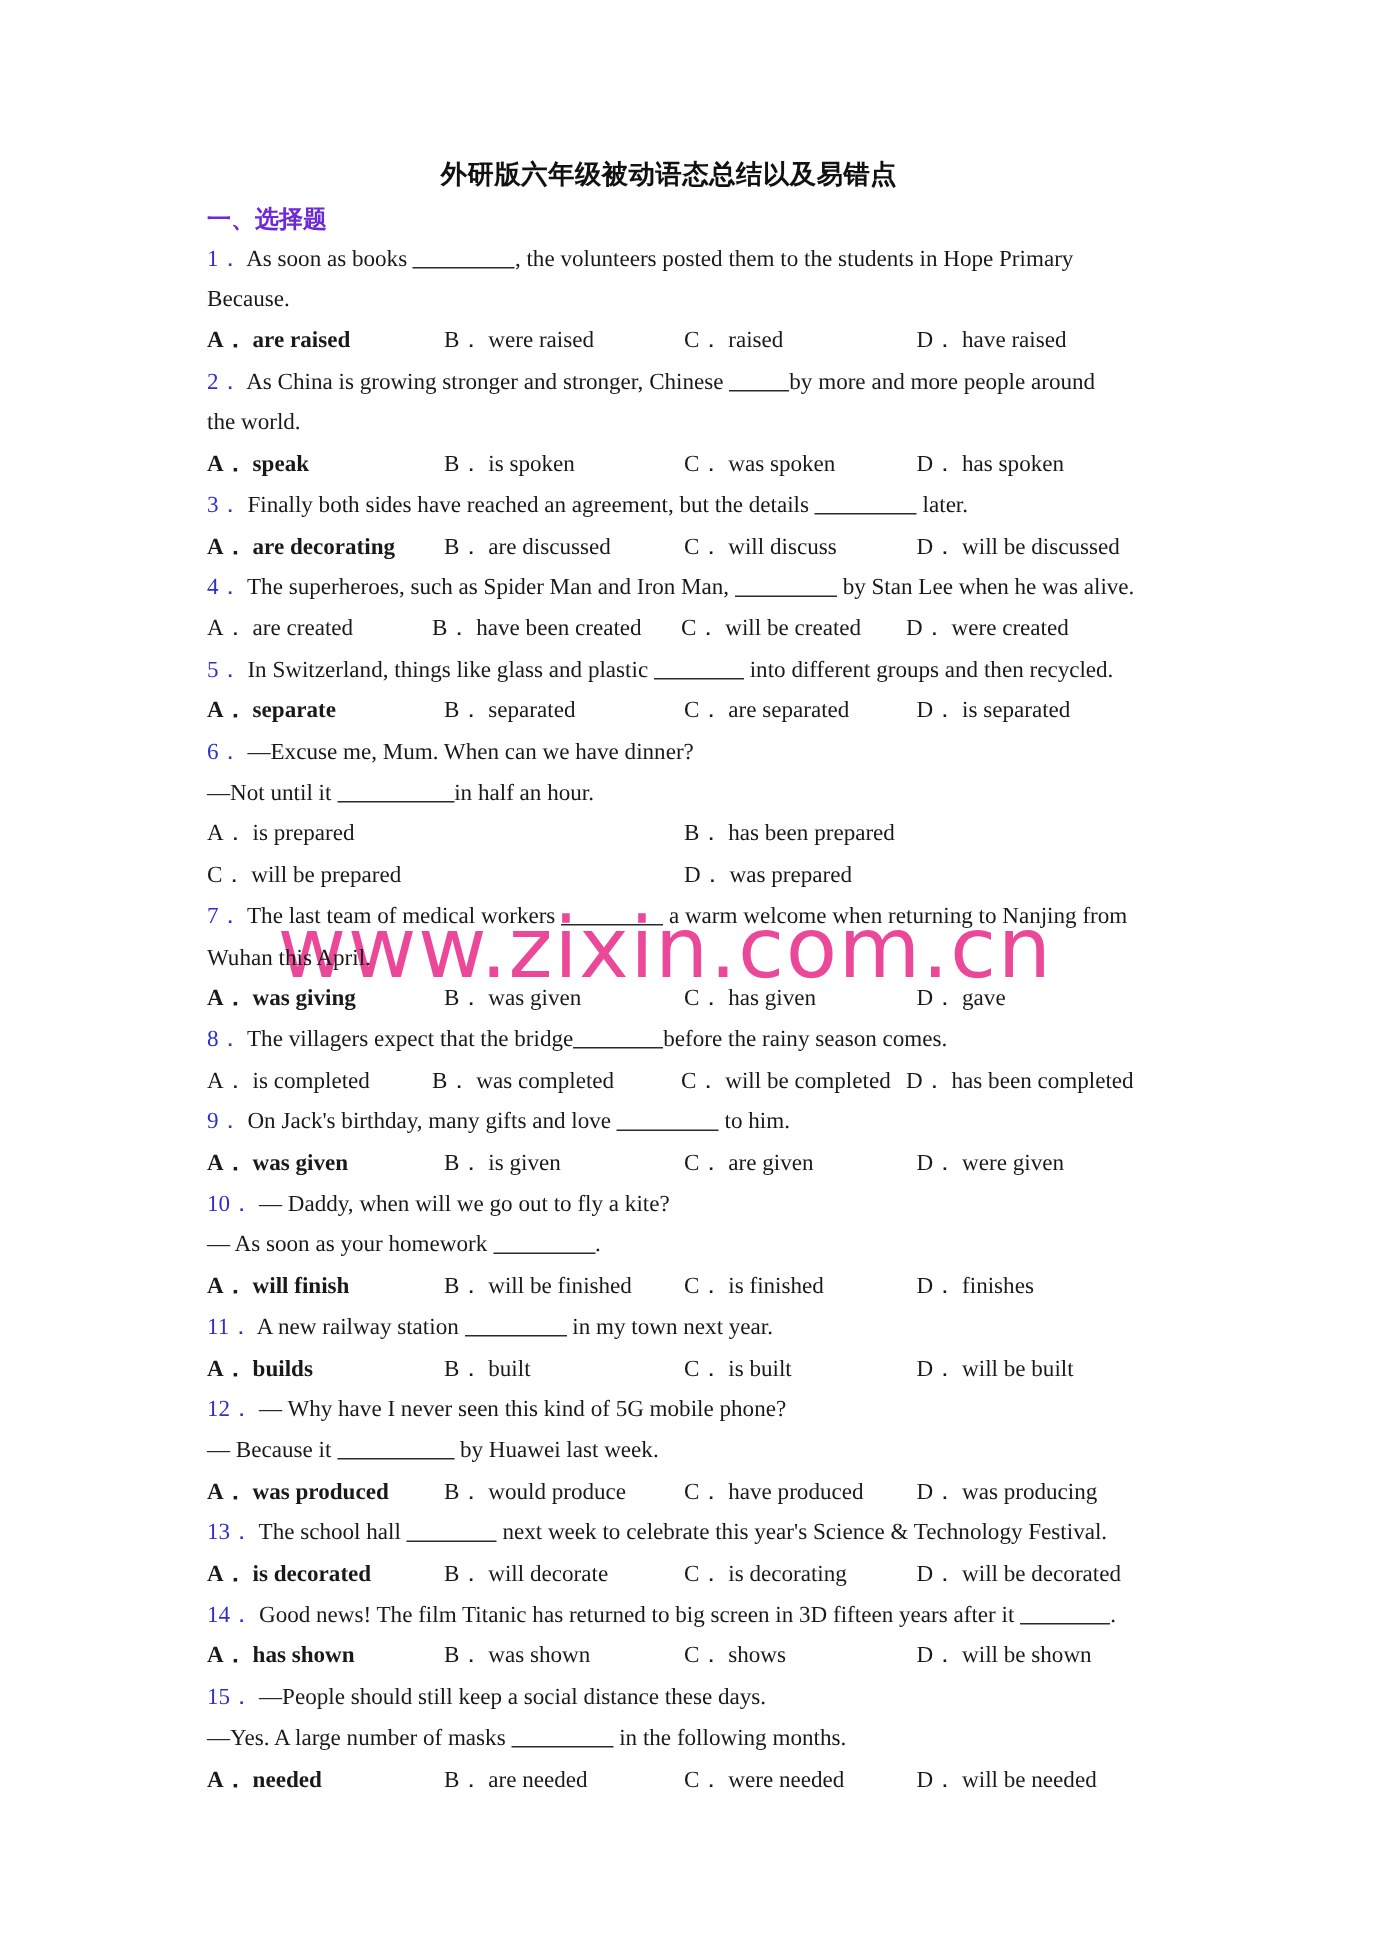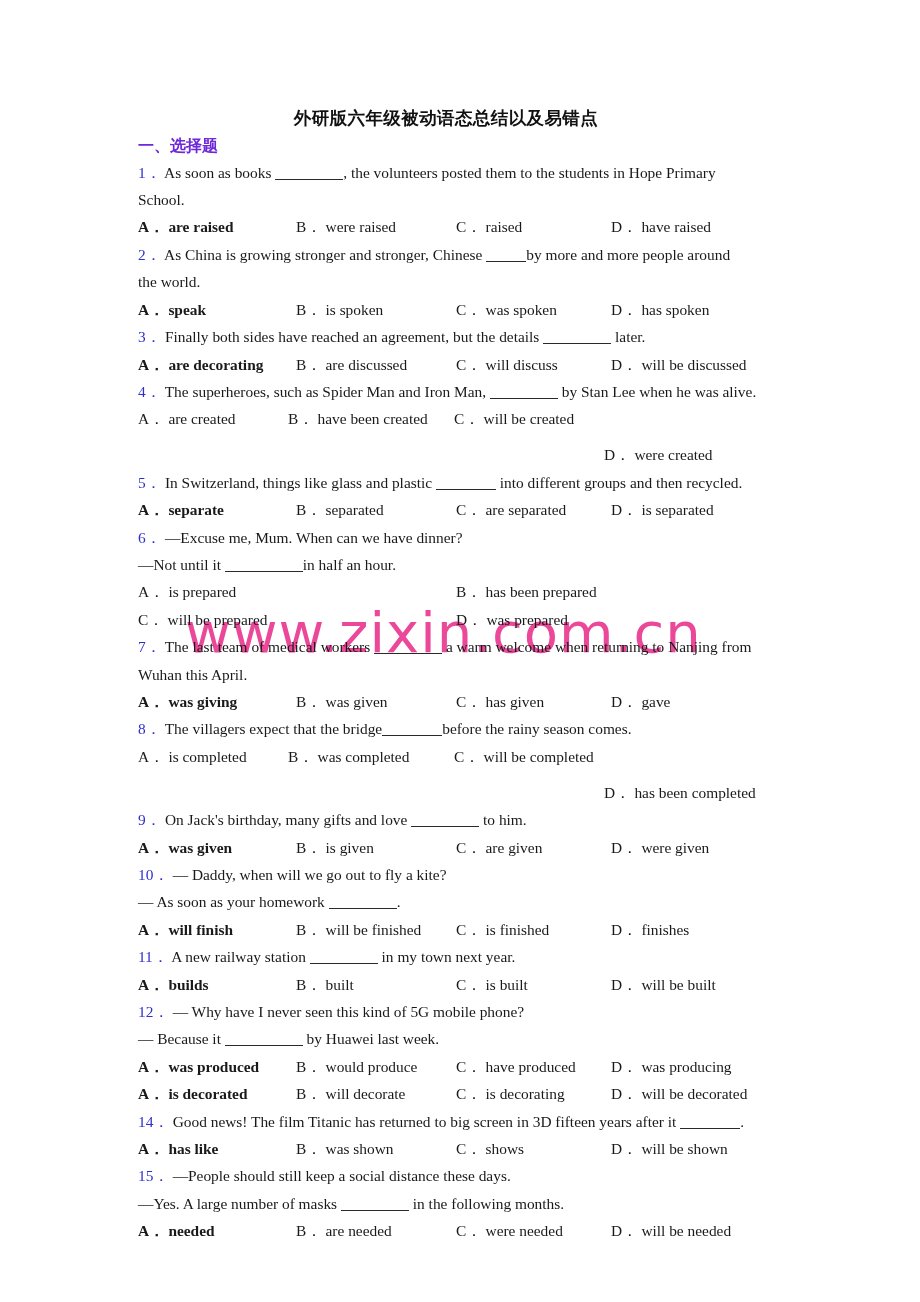--- a/index.html
+++ b/index.html
@@ -17,21 +17,21 @@
   }
   .page {
     position: relative;
     width: 920px;
     height: 1302px;
     box-sizing: border-box;
     padding: 108px 120px 0 138px;
   }
   .doc-title {
     text-align: center;
-    font-family: Liberation Sans, sans-serif;
+    font-family: Liberation Mono, monospace;
     font-size: 17.5px;
     font-weight: bold;
     letter-spacing: 0.4px;
     color: #111111;
     margin: 0 0 6px 0;
     padding-right: 46px;
     line-height: 1.25;
   }
   .section-head {
     font-family: "DejaVu Sans", "Liberation Sans", sans-serif;
@@ -78,21 +78,21 @@
   .opts.cols4 .op:nth-child(2) { width: 160px; }
   .opts.cols4 .op:nth-child(3) { width: 155px; }
   .opts.cols4 .op:nth-child(4) { width: auto; }
   
   .opts.cols2 .op:nth-child(1) { width: 318px; }
   .opts.cols2 .op:nth-child(2) { width: auto; }
   
   .opts.wide .op:nth-child(1) { width: 150px; }
   .opts.wide .op:nth-child(2) { width: 166px; }
   .opts.wide .op:nth-child(3) { width: 150px; }
-  .opts.wide .op:nth-child(4) { width: auto; margin-top: 36px; }
+  .opts.wide .op:nth-child(4) { width: auto; }
   .oplabel { }
   .optxt { }
   .watermark {
     position: absolute;
     left: 185px;
     top: 600px;
     font-family: "DejaVu Sans", "Liberation Sans", sans-serif;
     font-size: 56px;
     letter-spacing: 1px;
     color: #ec4899;
@@ -108,21 +108,21 @@
 <div class="page">
 
   <div class="watermark">www.zixin.com.cn</div>
 
   <div class="content">
     <div class="doc-title">外研版六年级被动语态总结以及易错点</div>
     <div class="section-head">一、选择题</div>
 
     <div class="qblock">
       <div class="qline"><span class="qnum">1．</span> <span>As soon as books </span><span class="blank w7"></span><span>, the volunteers posted them to the students in Hope Primary</span></div>
-      <div class="qline"><span>School.</span></div>
+      <div class="qline"><span>Because.</span></div>
       <div class="opts cols4">
         <span class="op"><span class="oplabel">A．</span>&nbsp;<span class="optxt">are raised</span></span>
         <span class="op"><span class="oplabel">B．</span>&nbsp;<span class="optxt">were raised</span></span>
         <span class="op"><span class="oplabel">C．</span>&nbsp;<span class="optxt">raised</span></span>
         <span class="op"><span class="oplabel">D．</span>&nbsp;<span class="optxt">have raised</span></span>
       </div>
     </div>
 
     <div class="qblock">
       <div class="qline"><span class="qnum">2．</span> <span>As China is growing stronger and stronger, Chinese </span><span class="blank w4"></span><span>by more and more people around</span></div>
@@ -235,32 +235,33 @@
       <div class="qline"><span>— Because it </span><span class="blank w8"></span><span> by Huawei last week.</span></div>
       <div class="opts cols4">
         <span class="op"><span class="oplabel">A．</span>&nbsp;<span class="optxt">was produced</span></span>
         <span class="op"><span class="oplabel">B．</span>&nbsp;<span class="optxt">would produce</span></span>
         <span class="op"><span class="oplabel">C．</span>&nbsp;<span class="optxt">have produced</span></span>
         <span class="op"><span class="oplabel">D．</span>&nbsp;<span class="optxt">was producing</span></span>
       </div>
     </div>
 
     <div class="qblock">
+      <div class="qline"><span class="qnum">13．</span> <span>The school hall </span><span class="blank w6"></span><span> next week to celebrate this year's Science &amp; Technology Festival.</span></div>
       <div class="opts cols4">
         <span class="op"><span class="oplabel">A．</span>&nbsp;<span class="optxt">is decorated</span></span>
         <span class="op"><span class="oplabel">B．</span>&nbsp;<span class="optxt">will decorate</span></span>
         <span class="op"><span class="oplabel">C．</span>&nbsp;<span class="optxt">is decorating</span></span>
         <span class="op"><span class="oplabel">D．</span>&nbsp;<span class="optxt">will be decorated</span></span>
       </div>
     </div>
 
     <div class="qblock">
       <div class="qline"><span class="qnum">14．</span> <span>Good news! The film Titanic has returned to big screen in 3D fifteen years after it </span><span class="blank w6"></span><span>.</span></div>
       <div class="opts cols4">
-        <span class="op"><span class="oplabel">A．</span>&nbsp;<span class="optxt">has like</span></span>
+        <span class="op"><span class="oplabel">A．</span>&nbsp;<span class="optxt">has shown</span></span>
         <span class="op"><span class="oplabel">B．</span>&nbsp;<span class="optxt">was shown</span></span>
         <span class="op"><span class="oplabel">C．</span>&nbsp;<span class="optxt">shows</span></span>
         <span class="op"><span class="oplabel">D．</span>&nbsp;<span class="optxt">will be shown</span></span>
       </div>
     </div>
 
     <div class="qblock">
       <div class="qline"><span class="qnum">15．</span> <span>—People should still keep a social distance these days.</span></div>
       <div class="qline"><span>—Yes. A large number of masks </span><span class="blank w7"></span><span> in the following months.</span></div>
       <div class="opts cols4">

